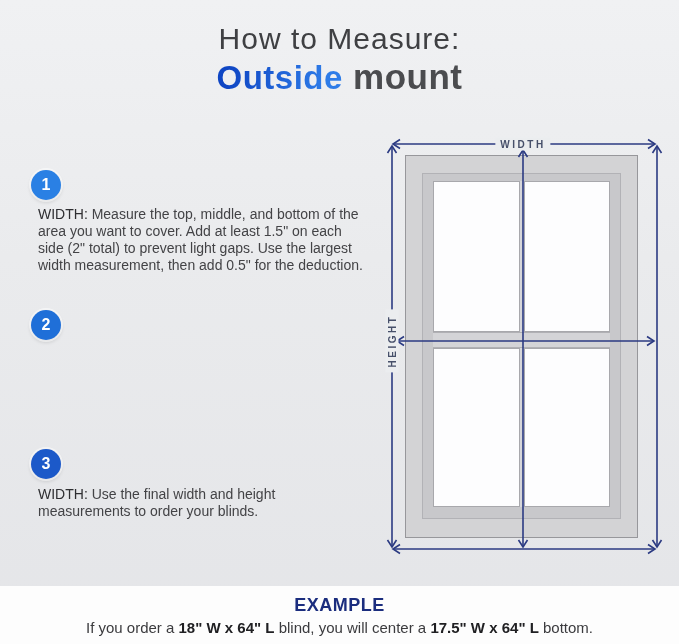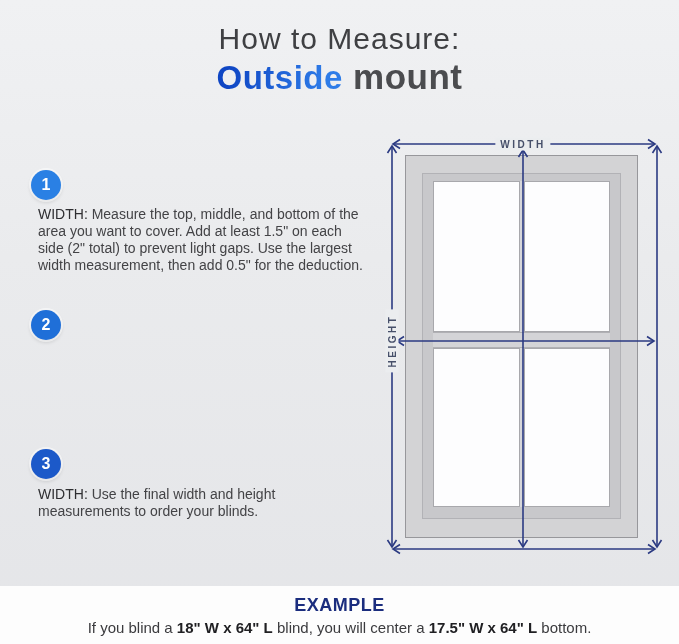--- a/index.html
+++ b/index.html
@@ -140,16 +140,16 @@
         <path d="M138.5 410 L143 417 L147.5 410"></path>
       </g>
     </svg>
 
     <div class="dim-label width-label" style="color: rgb(71, 80, 106); text-align: right;">WIDTH</div>
     <div class="dim-label height-label" style="color: rgb(71, 80, 106);">HEIGHT</div>
   </div>
 
   <div class="example-band">
     <div class="example-heading">EXAMPLE</div>
-    <div class="example-sentence"><span>If you blind a </span><span class="example-bold">18" W x 64" L</span><span> blind, you will center a </span><span class="example-bold">17.5" W x 64" L</span><span> bottom.</span></div>
+    <div class="example-sentence"><span>If you order a </span><span class="example-bold">18" W x 64" L</span><span> blind, you will center a </span><span class="example-bold">17.5" W x 64" L</span><span> bottom.</span></div>
   </div>
 
 </div>
 
 </body></html>

